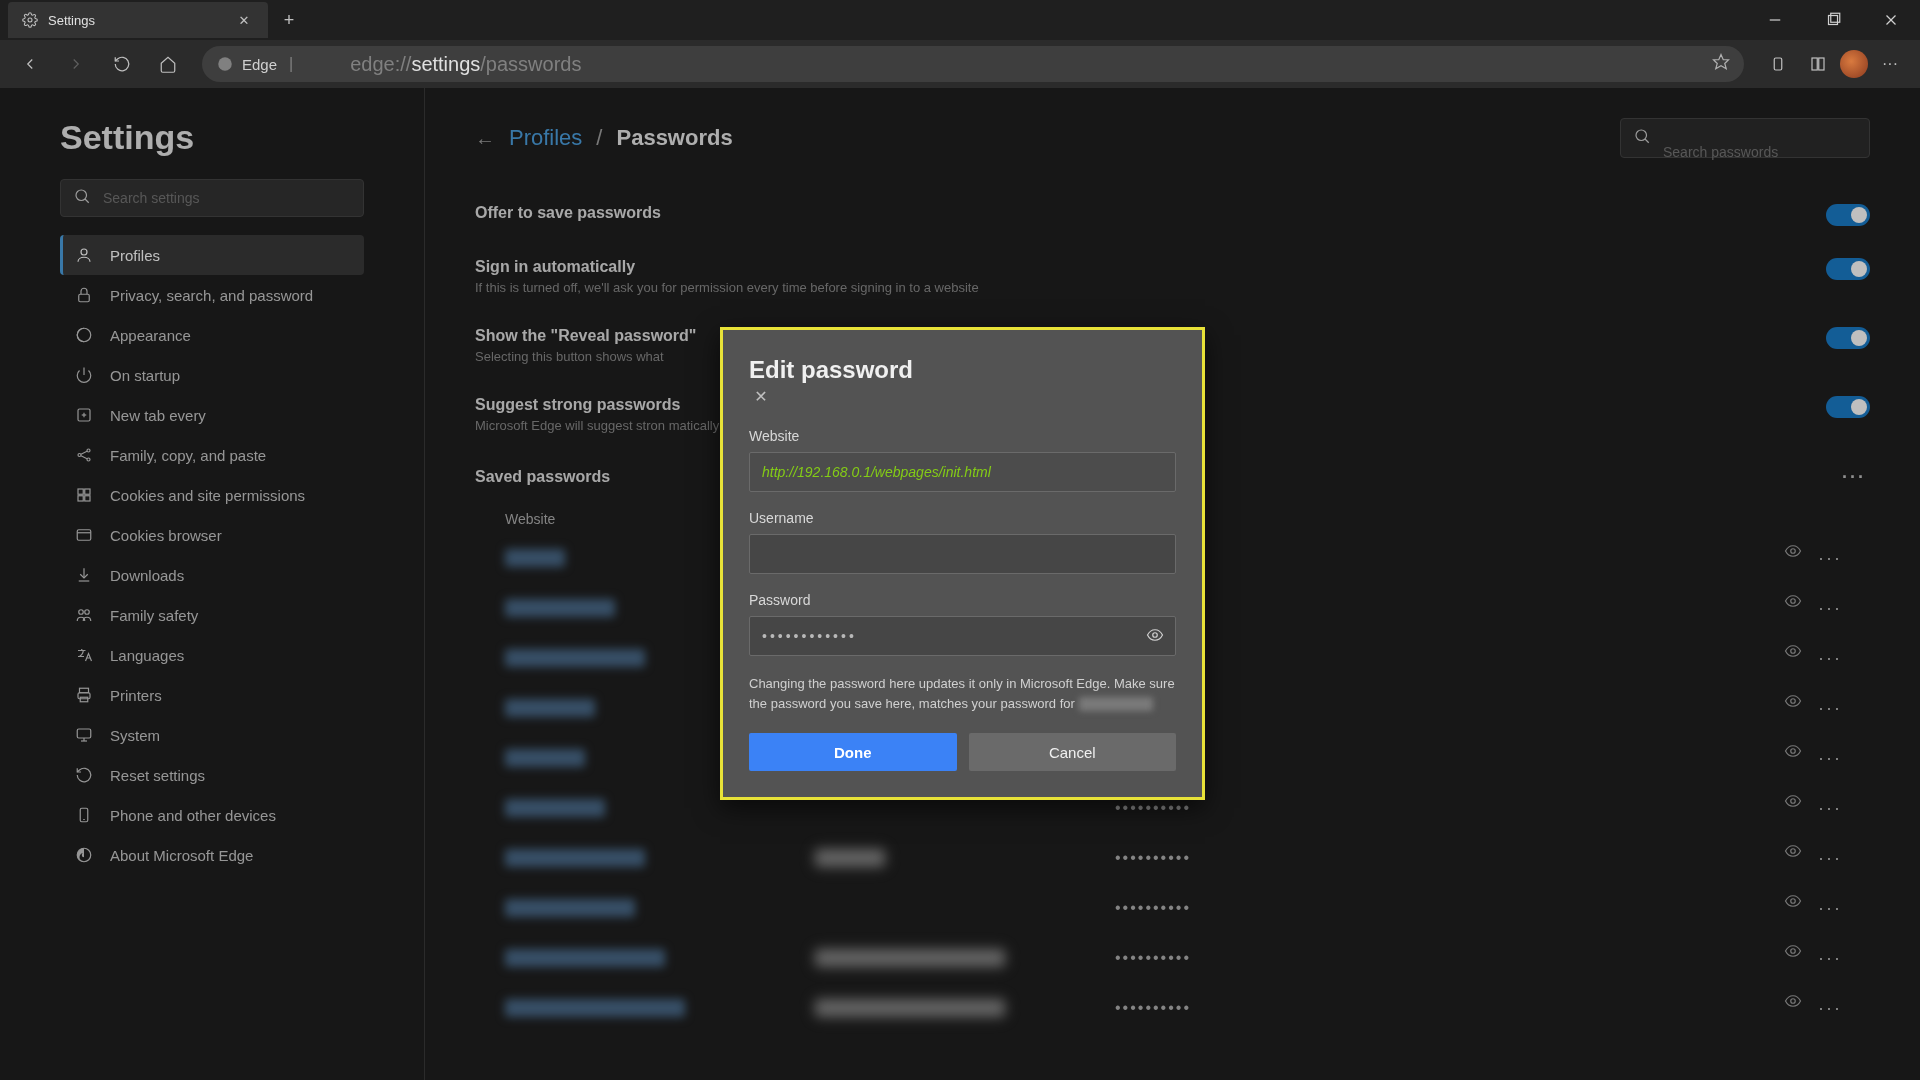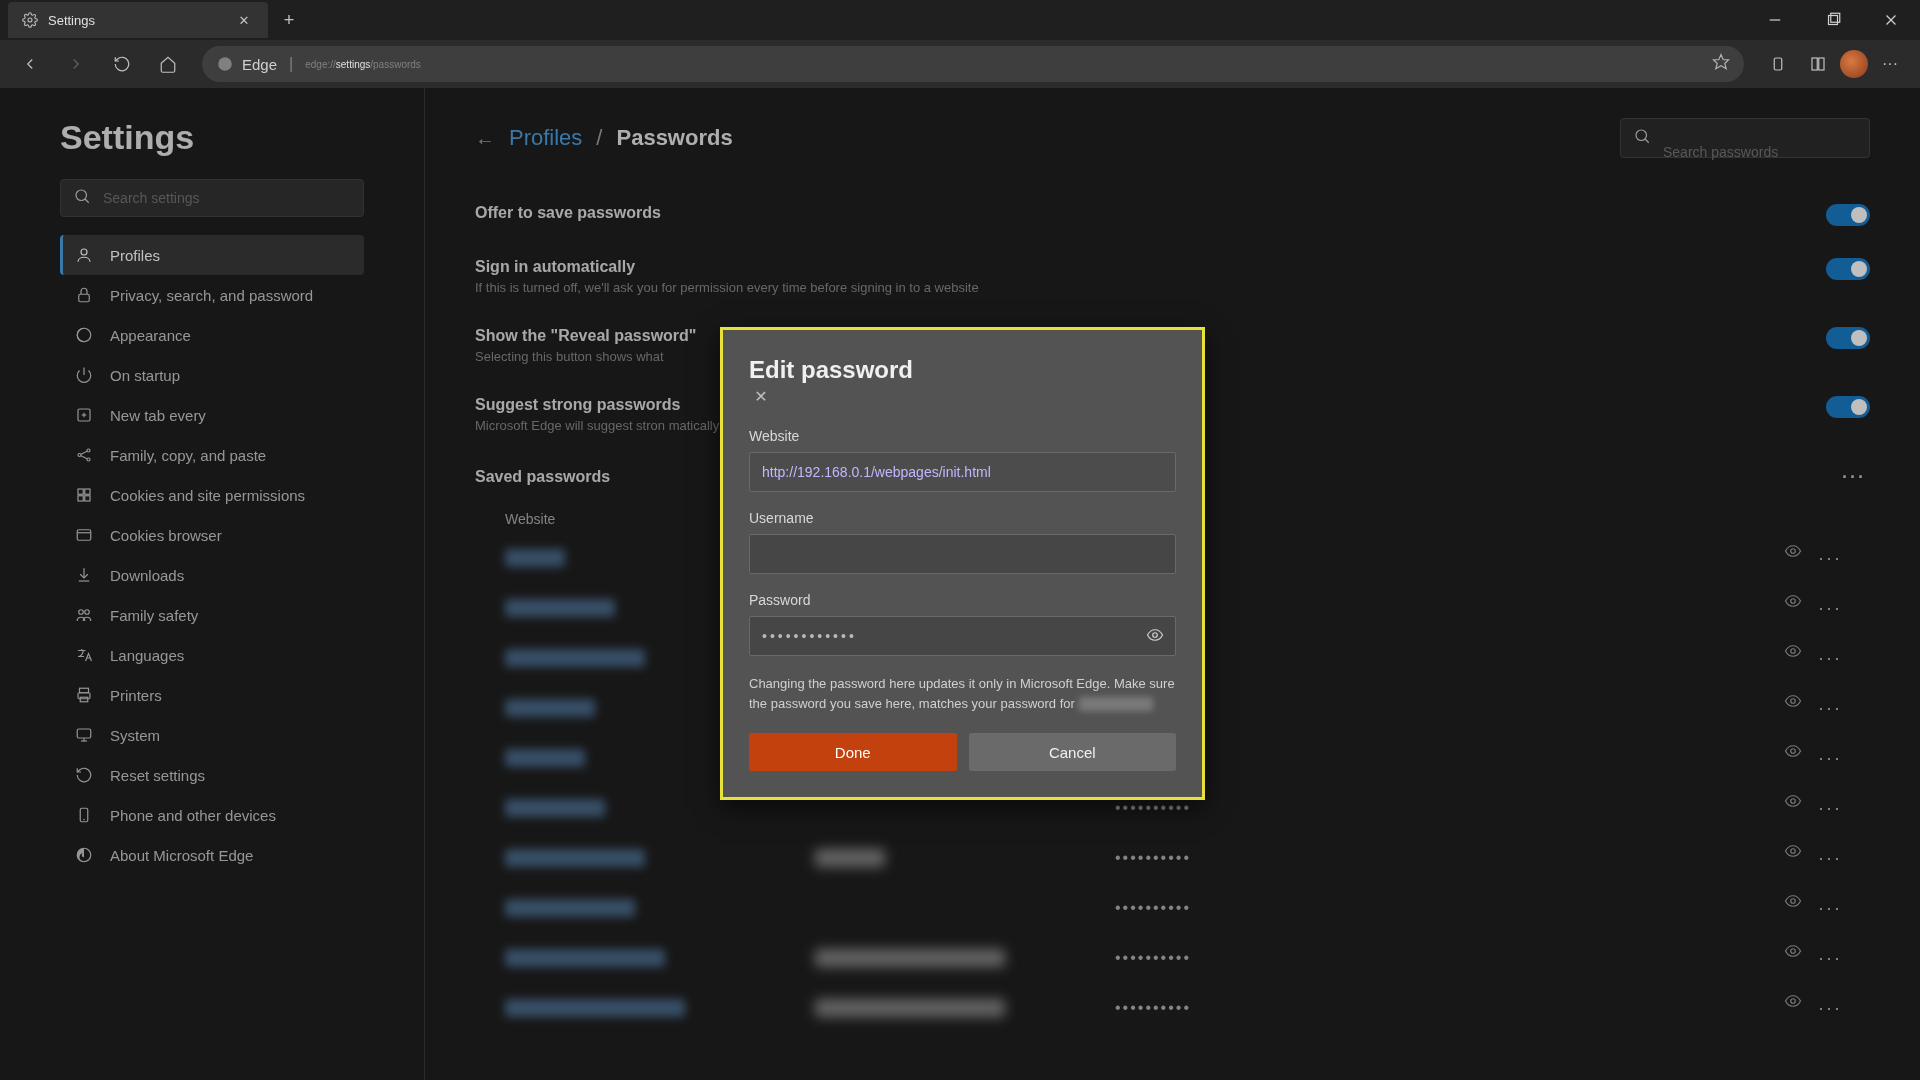--- a/index.html
+++ b/index.html
@@ -16,21 +16,21 @@
 .win-controls { display: flex; height: 100%; }
 .win-btn { width: 58px; height: 100%; display: flex; align-items: center; justify-content: center; color: #d0d0d0; cursor: pointer; }
 
 
 .toolbar { height: 48px; background: #2b2b2b; display: flex; align-items: center; padding: 0 12px; gap: 10px; }
 .tb-btn { width: 36px; height: 36px; display: flex; align-items: center; justify-content: center; color: #c0c0c0; cursor: pointer; border-radius: 4px; }
 .tb-btn.disabled { color: #606060; }
 .addressbar { flex: 1; height: 36px; background: #3e3e3e; border-radius: 18px; display: flex; align-items: center; padding: 0 14px; gap: 12px; margin: 0 6px; }
 .addr-edge { display: flex; align-items: center; gap: 8px; color: #d0d0d0; font-size: 15px; }
 .addr-sep { color: #808080; }
-.addr-url { color: #808080; font-size: 10px; }
+.addr-url { color: #808080; font-size: 20px; margin-left: 45px; }
 .addr-url .em { color: #e0e0e0; }
 .addr-star { margin-left: auto; color: #b0b0b0; }
 .tb-right { display: flex; align-items: center; gap: 4px; }
 .avatar { width: 28px; height: 28px; border-radius: 50%; background: radial-gradient(circle at 40% 40%, #d97a3f, #8b3a1f); }
 
 
 .content { display: flex; height: calc(100% - 88px); }
 .sidebar { width: 425px; padding: 30px 60px 30px 60px; border-right: 1px solid #3a3a3a; }
 .sidebar h1 { font-size: 34px; font-weight: 600; color: #e8e8e8; margin-bottom: 22px; }
 .search-box { background: #333; border: 1px solid #444; border-radius: 4px; height: 38px; display: flex; align-items: center; padding: 0 12px; gap: 12px; margin-bottom: 18px; }
@@ -71,28 +71,28 @@
 .eye-icon { color: #a0a0a0; cursor: pointer; }
 
 
 .dialog-backdrop { position: absolute; inset: 88px 0 0 0; background: rgba(0,0,0,0.25); display: flex; align-items: flex-start; justify-content: flex-start; }
 .dialog { position: absolute; left: 720px; top: 327px; width: 485px; background: #535353; border: 3px solid #e8e238; box-shadow: 0 8px 24px rgba(0,0,0,0.6); padding: 26px; }
 .dialog-header { display: flex; justify-content: space-between; align-items: flex-start; margin-bottom: 20px; flex-direction: column; }
 .dialog-title { font-size: 24px; font-weight: 600; color: #f0f0f0; }
 .dialog-close { color: #c0c0c0; font-size: 16px; cursor: pointer; width: 24px; height: 24px; display: flex; align-items: center; justify-content: center; }
 .dlg-label { font-size: 14px; color: #d8d8d8; margin-bottom: 8px; display: block; }
 .dlg-input { width: 100%; height: 40px; background: #464646; border: 1px solid #6a6a6a; color: #b8b8b8; padding: 0 12px; font-size: 14px; margin-bottom: 18px; border-radius: 2px; outline: none; }
-.dlg-input.readonly { background: #4c4c4c; color: #c4b5fd; }
+.dlg-input.readonly { background: #4c4c4c; color: #84cc16; font-style: italic; }
 .dlg-input-wrap { position: relative; }
 .dlg-input-wrap .eye { position: absolute; right: 12px; top: 10px; color: #d0d0d0; cursor: pointer; }
 .dlg-note { font-size: 13px; color: #d0d0d0; line-height: 1.5; margin-bottom: 20px; }
 .dlg-note .redact { display: inline-block; width: 74px; height: 14px; background: #7a7a7a; vertical-align: middle; filter: blur(3px); border-radius: 2px; }
 .dlg-buttons { display: flex; gap: 12px; }
 .dlg-btn { flex: 1; height: 38px; border: none; font-size: 15px; cursor: pointer; border-radius: 2px; }
-.dlg-btn.primary { background: #c2410c; color: #fff; }
+.dlg-btn.primary { background: #3b82f6; color: #fff; font-weight: bold; }
 .dlg-btn.secondary { background: #6a6a6a; color: #f0f0f0; }
 
 svg { width: 18px; height: 18px; stroke: currentColor; fill: none; stroke-width: 1.6; }
 </style>
 </head>
 <body>
 
 <div class="titlebar">
   <div class="tabs">
     <div class="tab">

